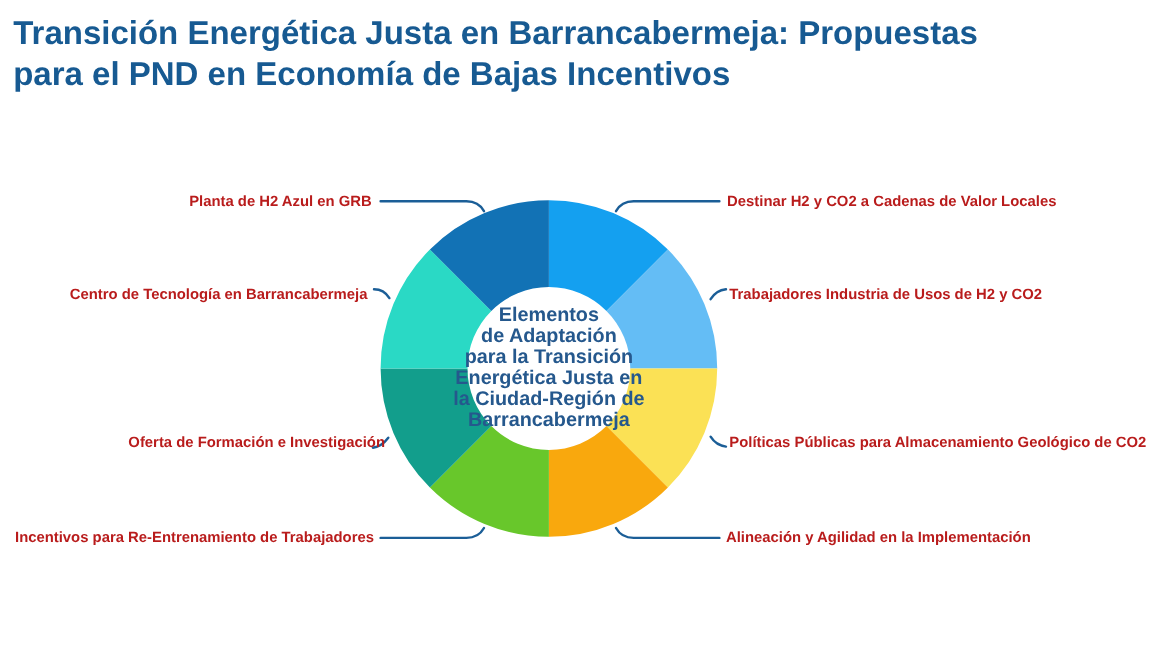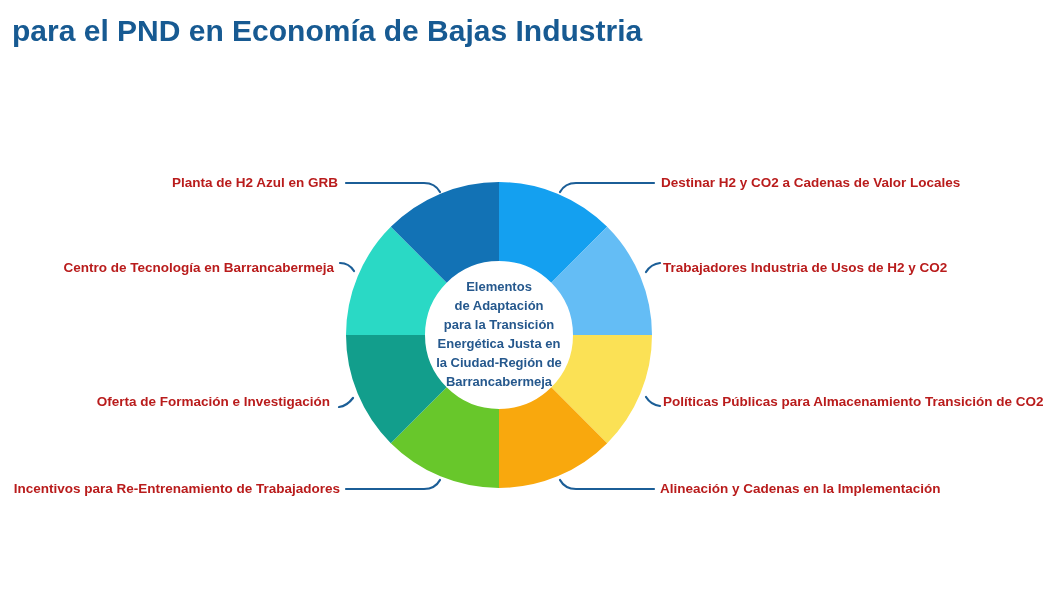--- a/index.html
+++ b/index.html
@@ -8,36 +8,37 @@
     background:#ffffff;font-family:"Liberation Sans",sans-serif;
   }
   .title{
     position:absolute;left:12px;top:12px;width:1010px;
     font-weight:bold;font-size:30px;line-height:37px;color:#175a92;
     letter-spacing:0px;
   }
   .diagram-svg{position:absolute;left:0;top:0;}
   .center-label{
     position:absolute;left:409px;top:277px;width:180px;
-    text-align:center;font-weight:bold;font-size:13px;line-height:19px;
+    text-align:center;font-weight:bold;font-size:18px;line-height:19px;
     color:#25588d;white-space:pre-line;
   }
   .lbl{
     position:absolute;font-weight:bold;font-size:13.5px;line-height:17px;
     color:#b91c1c;white-space:nowrap;
   }
   .lbl.left-col{text-align:right;}
   .lbl.right-col{text-align:center;}
   .connector{fill:none;stroke:#1b5e97;stroke-width:2.2;stroke-linecap:round;}
 </style>
 </head>
 <body>
 
 <div class="title">
-  <div>para el PND en Economía de Bajas Industria</div>
+  <div>Transición Energética Justa en Barrancabermeja: Propuestas</div>
+  <div>para el PND en Economía de Bajas Incentivos</div>
 </div>
 
 <svg class="diagram-svg" width="1050" height="591" viewBox="0 0 1050 591">
   <g id="donut">
       <path d="M499.00,182.00 A153,153 0 0 1 607.19,226.81 L551.33,282.67 A74,74 0 0 0 499.00,261.00 Z" fill="#14A0F0"></path>
       <path d="M607.19,226.81 A153,153 0 0 1 652.00,335.00 L573.00,335.00 A74,74 0 0 0 551.33,282.67 Z" fill="#64BDF5"></path>
       <path d="M652.00,335.00 A153,153 0 0 1 607.19,443.19 L551.33,387.33 A74,74 0 0 0 573.00,335.00 Z" fill="#FBE155"></path>
       <path d="M607.19,443.19 A153,153 0 0 1 499.00,488.00 L499.00,409.00 A74,74 0 0 0 551.33,387.33 Z" fill="#F9A80D"></path>
       <path d="M499.00,488.00 A153,153 0 0 1 390.81,443.19 L446.67,387.33 A74,74 0 0 0 499.00,409.00 Z" fill="#68C72B"></path>
       <path d="M390.81,443.19 A153,153 0 0 1 346.00,335.00 L425.00,335.00 A74,74 0 0 0 446.67,387.33 Z" fill="#129E8C"></path>
@@ -58,19 +59,19 @@
 
 <div class="center-label">Elementos
 de Adaptación
 para la Transición
 Energética Justa en
 la Ciudad-Región de
 Barrancabermeja</div>
 
 <div class="lbl left-col" style="right:712px;top:174px;">Planta de H2 Azul en GRB</div>
 <div class="lbl left-col" style="right:716px;top:259px;">Centro de Tecnología en Barrancabermeja</div>
-<div class="lbl left-col" style="right:720px;top:393px;">Oferta de Formación e Investigación</div>
+<div class="lbl left-col" style="right:700px;top:393px;">Oferta de Formación e Investigación</div>
 <div class="lbl left-col" style="right:710px;top:480px;">Incentivos para Re-Entrenamiento de Trabajadores</div>
 
 <div class="lbl right-col" style="left:661px;top:174px;">Destinar H2 y CO2 a Cadenas de Valor Locales</div>
 <div class="lbl right-col" style="left:663px;top:259px;">Trabajadores Industria de Usos de H2 y CO2</div>
-<div class="lbl right-col" style="left:663px;top:393px;">Políticas Públicas para Almacenamiento Transición de CO2</div>
-<div class="lbl right-col" style="left:660px;top:480px;">Alineación y Cadenas en la Implementación</div>
+<div class="lbl right-col" style="left:663px;top:393px;">Políticas Públicas para Almacenamiento Geológico de CO2</div>
+<div class="lbl right-col" style="left:660px;top:480px;">Alineación y Agilidad en la Implementación</div>
 
 </body></html>

